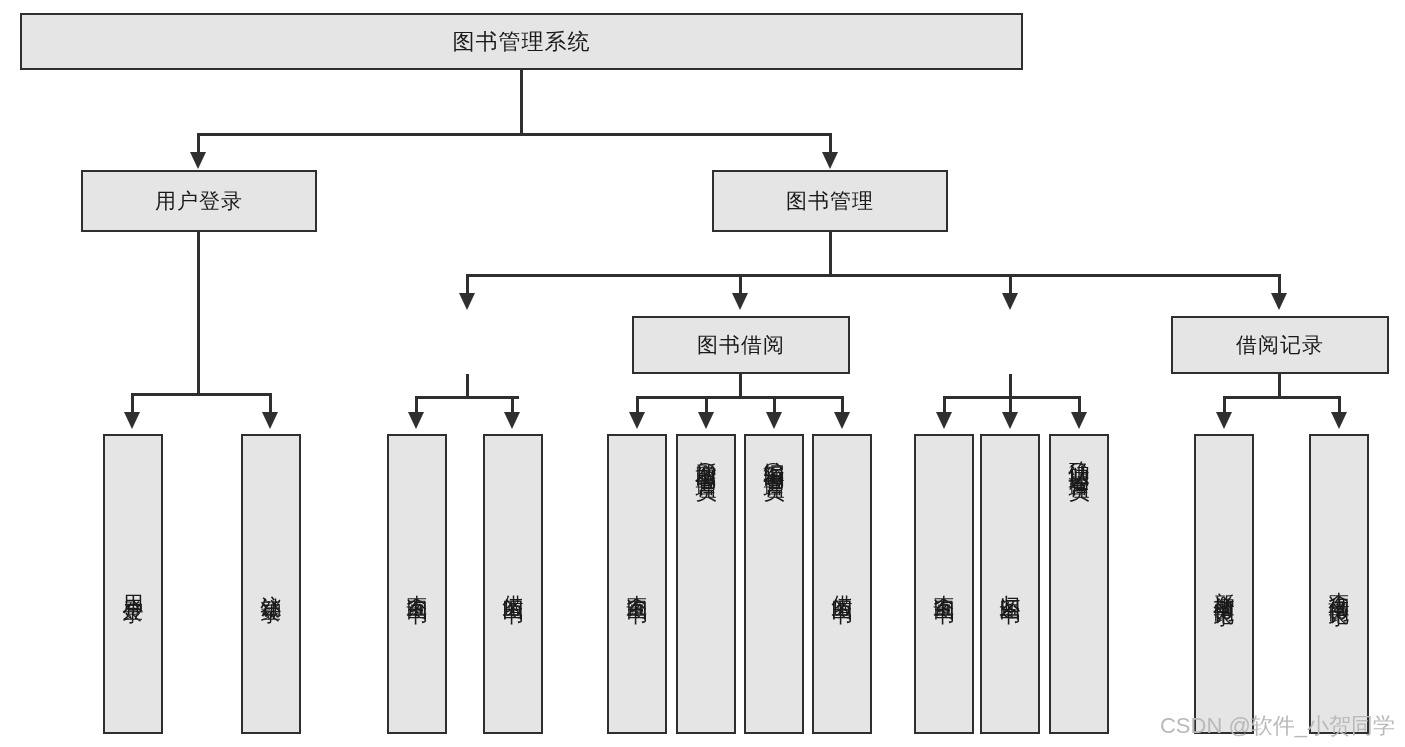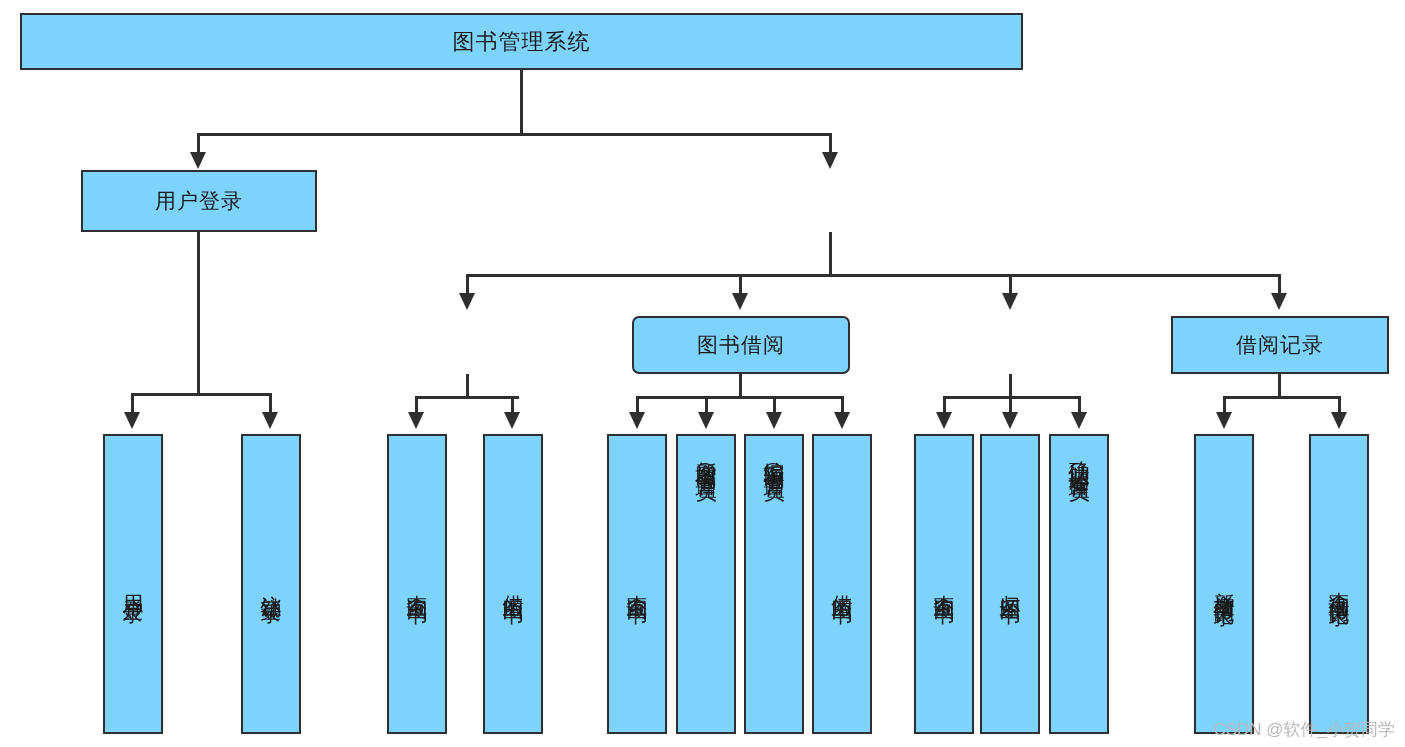--- a/index.html
+++ b/index.html
@@ -14,21 +14,21 @@
     position: relative;
     width: 1405px;
     height: 747px;
     background: #ffffff;
     overflow: hidden;
   }
   .node {
     position: absolute;
     box-sizing: border-box;
     border: 2.5px solid #2f2f2f;
-    background: #7dd3fc;
+    background: #e5e5e5;
     display: flex;
     align-items: center;
     justify-content: center;
     color: #1a1a1a;
     z-index: 3;
   }
   .node .label {
     font-size: 21px;
     letter-spacing: 1px;
     line-height: 1.15;
@@ -60,21 +60,21 @@
     height: 0;
     border-left: 8px solid transparent;
     border-right: 8px solid transparent;
     border-top: 17px solid #2f2f2f;
     z-index: 2;
   }
   .watermark {
     position: absolute;
     right: 10px;
     bottom: 6px;
-    font-size: 17px;
+    font-size: 22px;
     color: #b9b9b9;
     z-index: 5;
     white-space: nowrap;
   }
 </style>
 </head>
 <body>
 
 <div id="stage">
 
@@ -87,41 +87,44 @@
   <div class="hline" style="left:197px; top:133px; width:634px;"></div>
 
   <div class="vline" style="left:197px; top:133px; height:24px;"></div>
   <div class="arrow" style="left:190px; top:152px;"></div>
 
   <div class="vline" style="left:829px; top:133px; height:24px;"></div>
   <div class="arrow" style="left:822px; top:152px;"></div>
 
   <div class="node" style="left:81px; top:170px; width:236px; height:62px;">
     <span class="label">用户登录</span>
+  </div>
+  <div class="node" style="left:712px; top:170px; width:236px; height:62px;">
+    <span class="label">图书管理</span>
   </div>
 
   <div class="vline" style="left:197px; top:232px; height:163px;"></div>
   <div class="hline" style="left:131px; top:393px; width:140px;"></div>
   <div class="vline" style="left:131px; top:393px; height:22px;"></div>
   <div class="arrow" style="left:124px; top:412px;"></div>
   <div class="vline" style="left:269px; top:393px; height:22px;"></div>
   <div class="arrow" style="left:262px; top:412px;"></div>
 
   <div class="vline" style="left:829px; top:232px; height:44px;"></div>
   <div class="hline" style="left:466px; top:274px; width:814px;"></div>
   <div class="vline" style="left:466px; top:274px; height:22px;"></div>
   <div class="arrow" style="left:459px; top:293px;"></div>
   <div class="vline" style="left:739px; top:274px; height:22px;"></div>
   <div class="arrow" style="left:732px; top:293px;"></div>
   <div class="vline" style="left:1009px; top:274px; height:22px;"></div>
   <div class="arrow" style="left:1002px; top:293px;"></div>
   <div class="vline" style="left:1278px; top:274px; height:22px;"></div>
   <div class="arrow" style="left:1271px; top:293px;"></div>
 
-  <div class="node" style="left:632px; top:316px; width:218px; height:58px;border-radius:7px;">
+  <div class="node" style="left:632px; top:316px; width:218px; height:58px;">
     <span class="label">图书借阅</span>
   </div>
   <div class="node" style="left:1171px; top:316px; width:218px; height:58px;align-items:center;">
     <span class="label">借阅记录</span>
   </div>
 
   <div class="vline" style="left:466px; top:374px; height:24px;"></div>
   <div class="hline" style="left:415px; top:396px; width:104px;"></div>
   <div class="vline" style="left:415px; top:396px; height:19px;"></div>
   <div class="arrow" style="left:408px; top:412px;"></div>

